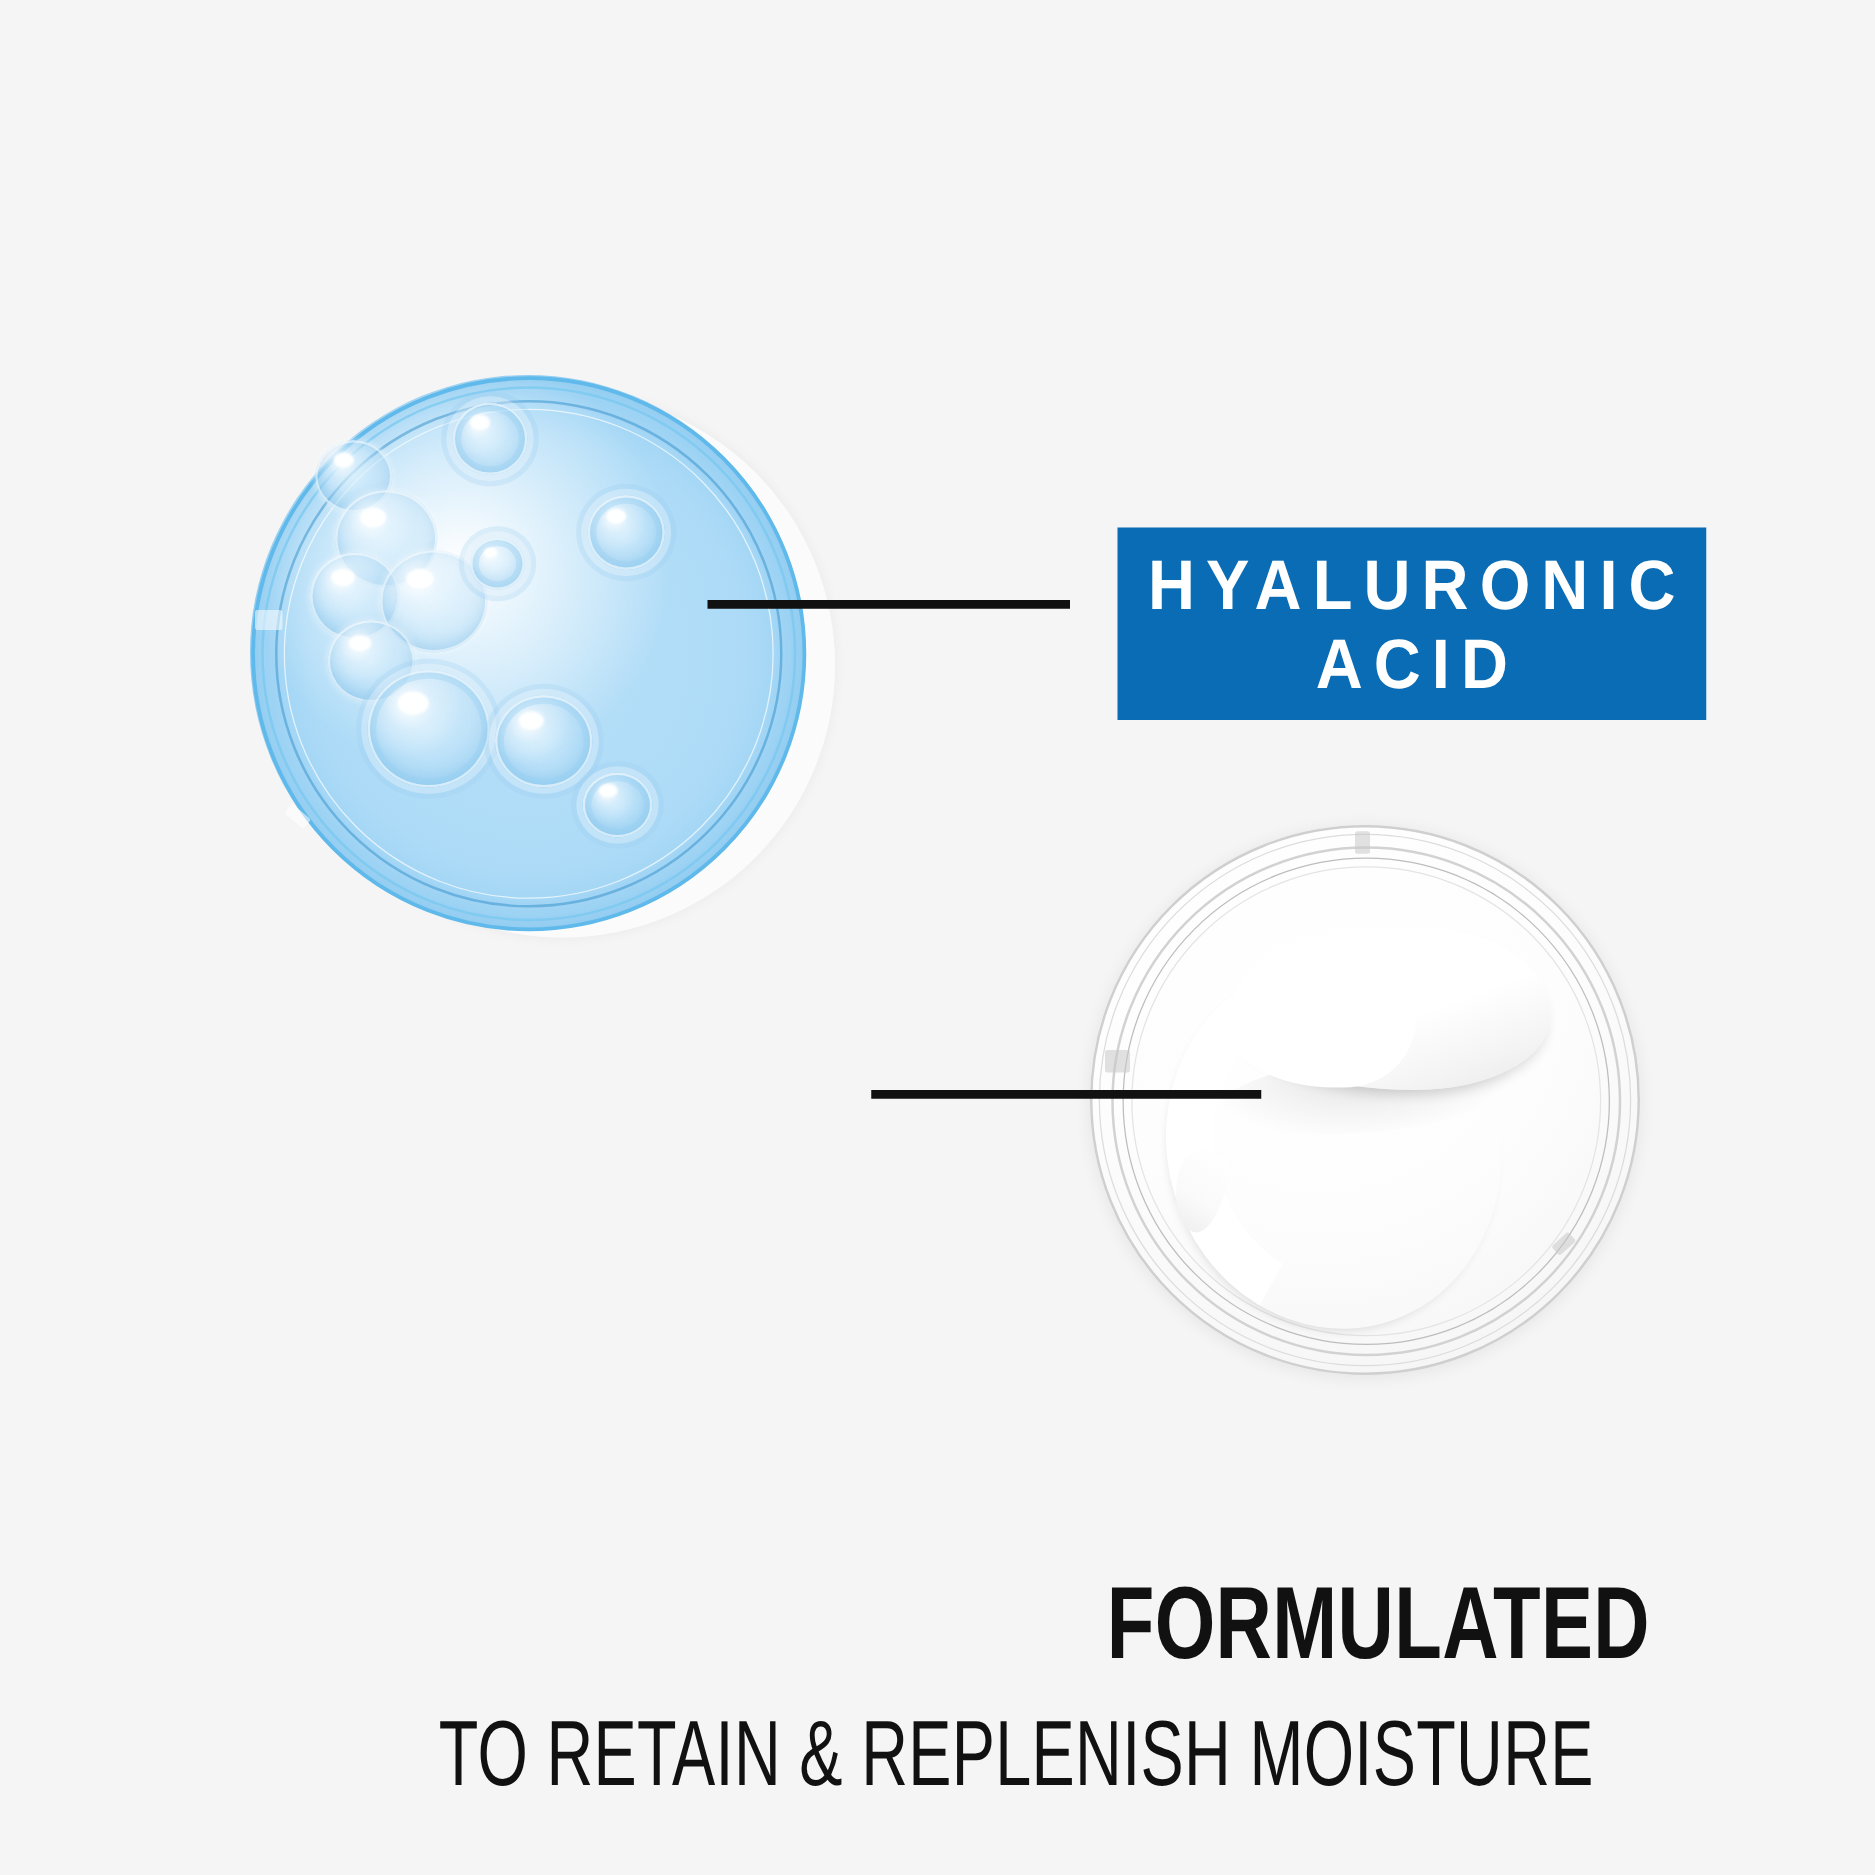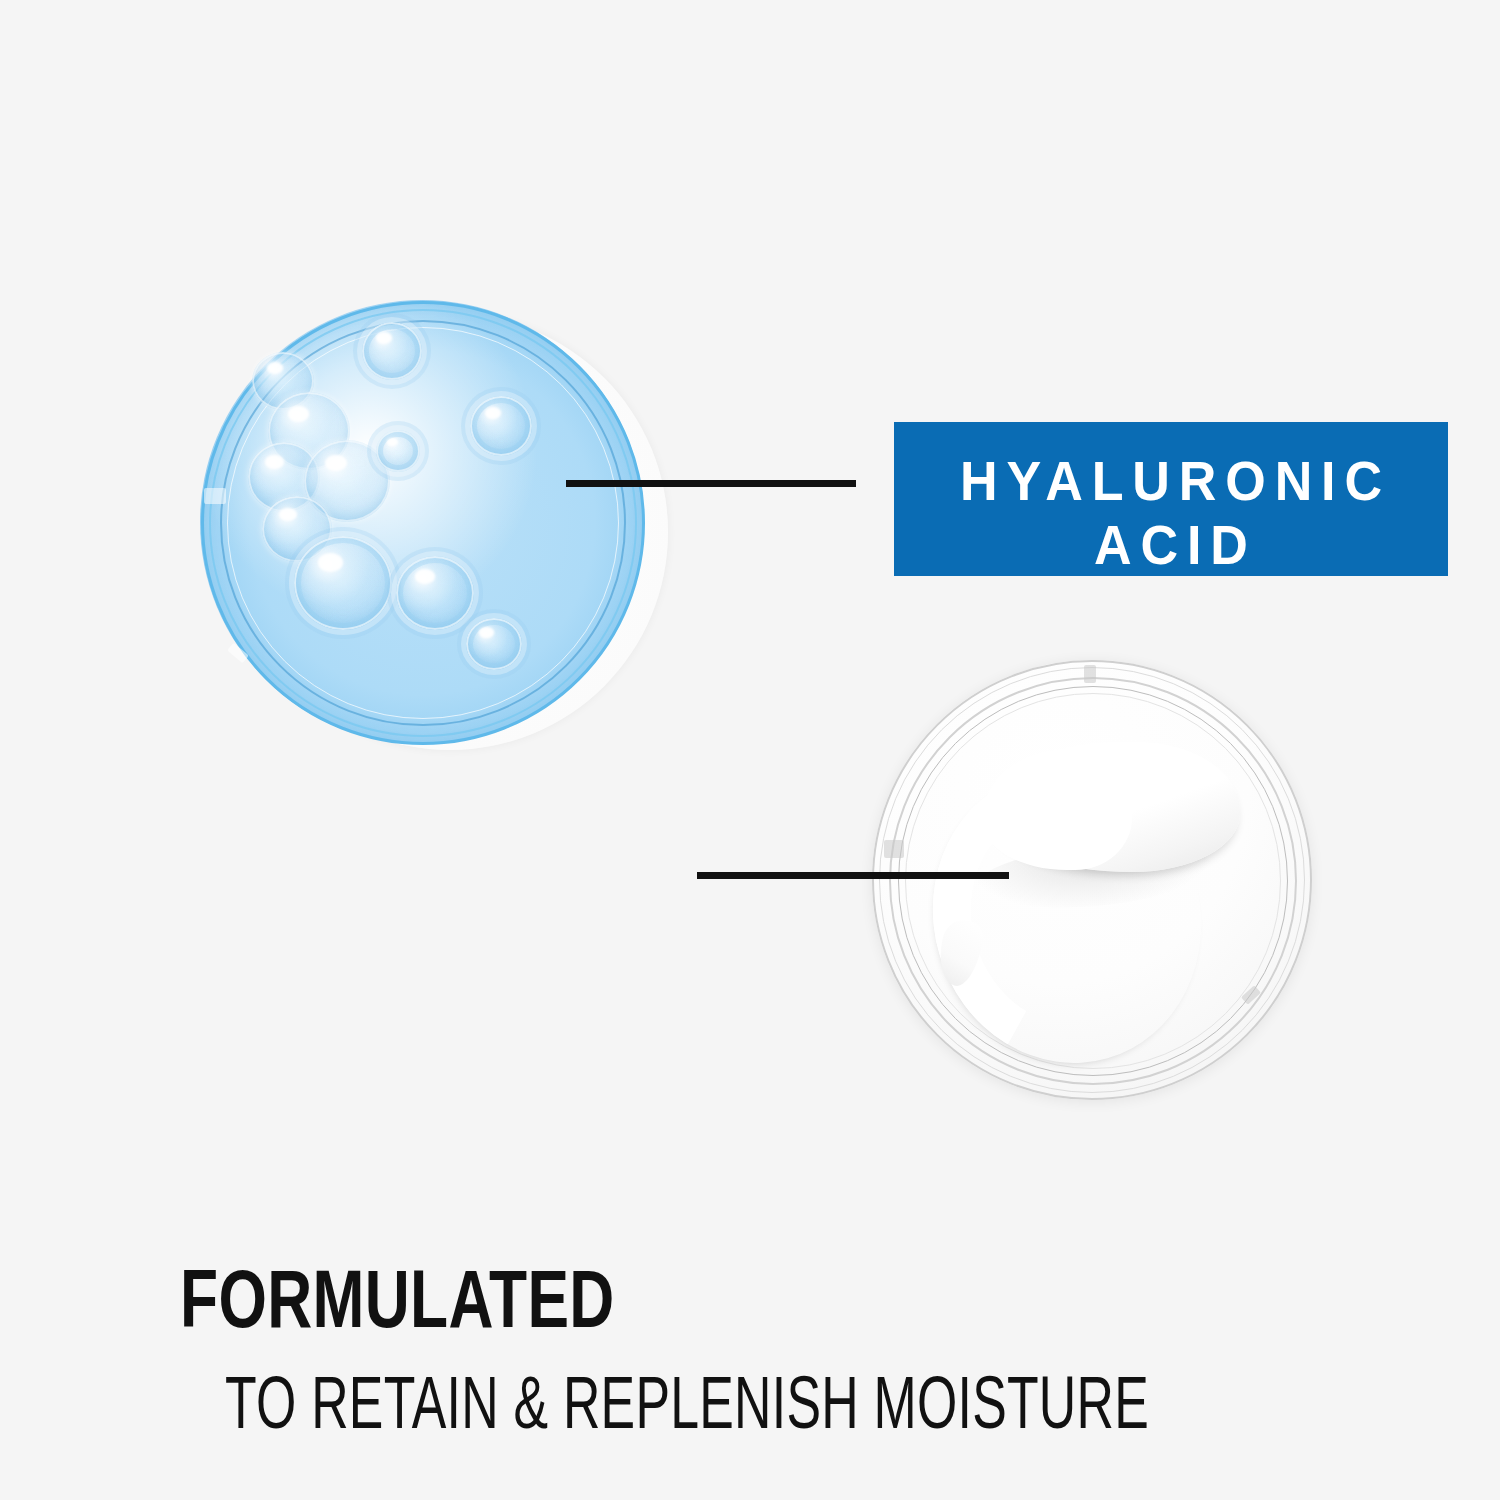--- a/index.html
+++ b/index.html
@@ -222,24 +222,23 @@
     color: #ffffff;
     font-weight: bold;
     letter-spacing: 0.17em;
     text-align: center;
     line-height: 1.13;
     font-stretch: condensed;
   }
   #label-hyaluronic {
     left: 894px;
     top: 422px;
-    width: 554px;
+    width: 471px;
     height: 154px;
     font-size: 56px;
-    align-items: flex-end;
   }
   #label-hyaluronic .label-text {
     transform: scaleX(0.93);
     padding-left: 0.17em;
   }
   #label-niacinamide {
     left: 64px;
     top: 826px;
     width: 598px;
     height: 100px;
@@ -267,21 +266,21 @@
     top: 872px;
     width: 312px;
   }
 
   
   #bottom-copy {
     position: absolute;
     left: 0;
     top: 1258px;
     width: 1500px;
-    text-align: left;
+    text-align: right;
     color: #111111;
   }
   #headline-formulated {
     font-size: 82px;
     font-weight: bold;
     letter-spacing: 0.005em;
     line-height: 1;
     transform: scaleX(0.76);
     margin: 0;
   }

